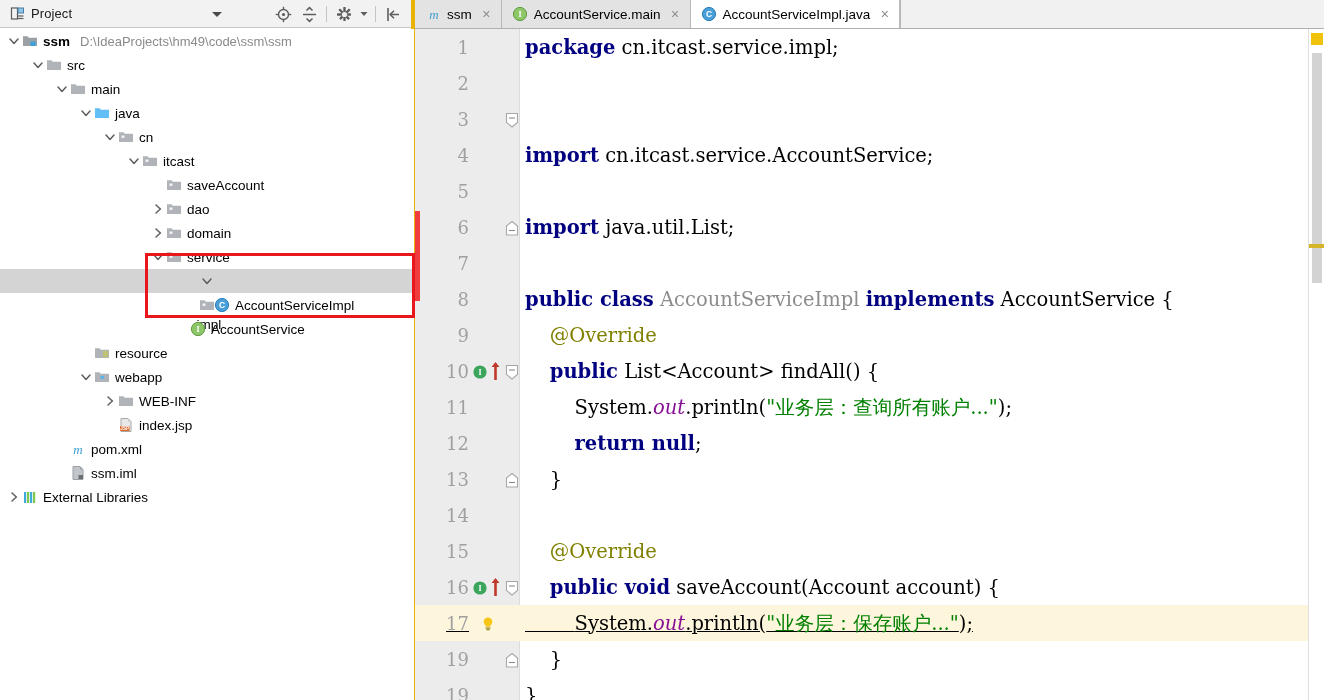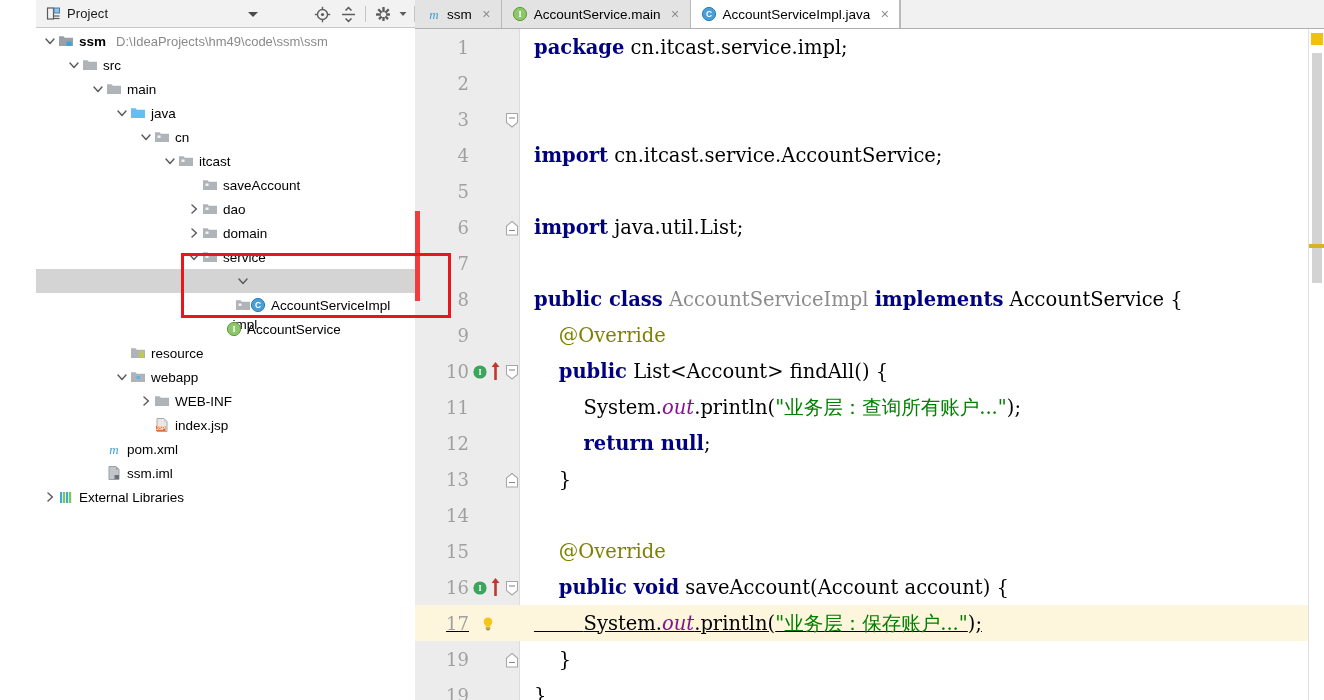--- a/index.html
+++ b/index.html
@@ -9,22 +9,21 @@
     background: #ffffff;
     font-family: "Liberation Sans", sans-serif;
   }
   #root { position: relative; width: 1324px; height: 700px; }
 
   
   #project-panel {
     position: absolute; left: 0; top: 0;
     width: 415px; height: 700px;
     background: #ffffff;
-    border-right: 1px solid #eab308;
-    margin-left: 36px;
+    border-right: 4px solid #eab308;
   }
   #project-header {
     position: relative;
     height: 28px;
     background: #f2f2f2;
     border-bottom: 1px solid #c8c8c8;
     display: flex; align-items: center;
   }
   .ph-icon { margin-left: 8px; width: 18px; height: 18px; display:flex; align-items:center; justify-content:center; }
   #project-title {
@@ -140,21 +139,21 @@
   }
   .cline.caret { background: #fdf6dd; text-decoration: underline; }
   .lnum {
     width: 56px; flex: none; text-align: right;
     font-family: "DejaVu Serif", serif;
     font-size: 18px; color: #a0a0a0;
     padding-right: 2px;
   }
   .gmark { width: 34px; flex:none; position:relative; height:36px; }
   .gfold { width: 16px; flex:none; position:relative; height:36px; }
-  .ctext { padding-left: 13px; }
+  .ctext { padding-left: 4px; }
 
   
   .kw   { color: #000080; font-weight: bold; }
   .plain{ color: #000000; }
   .ident{ color: #000000; }
   .cls  { color: #8c8c8c; }
   .str  { color: #008000; }
   .anno { color: #808000; }
   .fld  { color: #871094; font-style: italic; }
 

